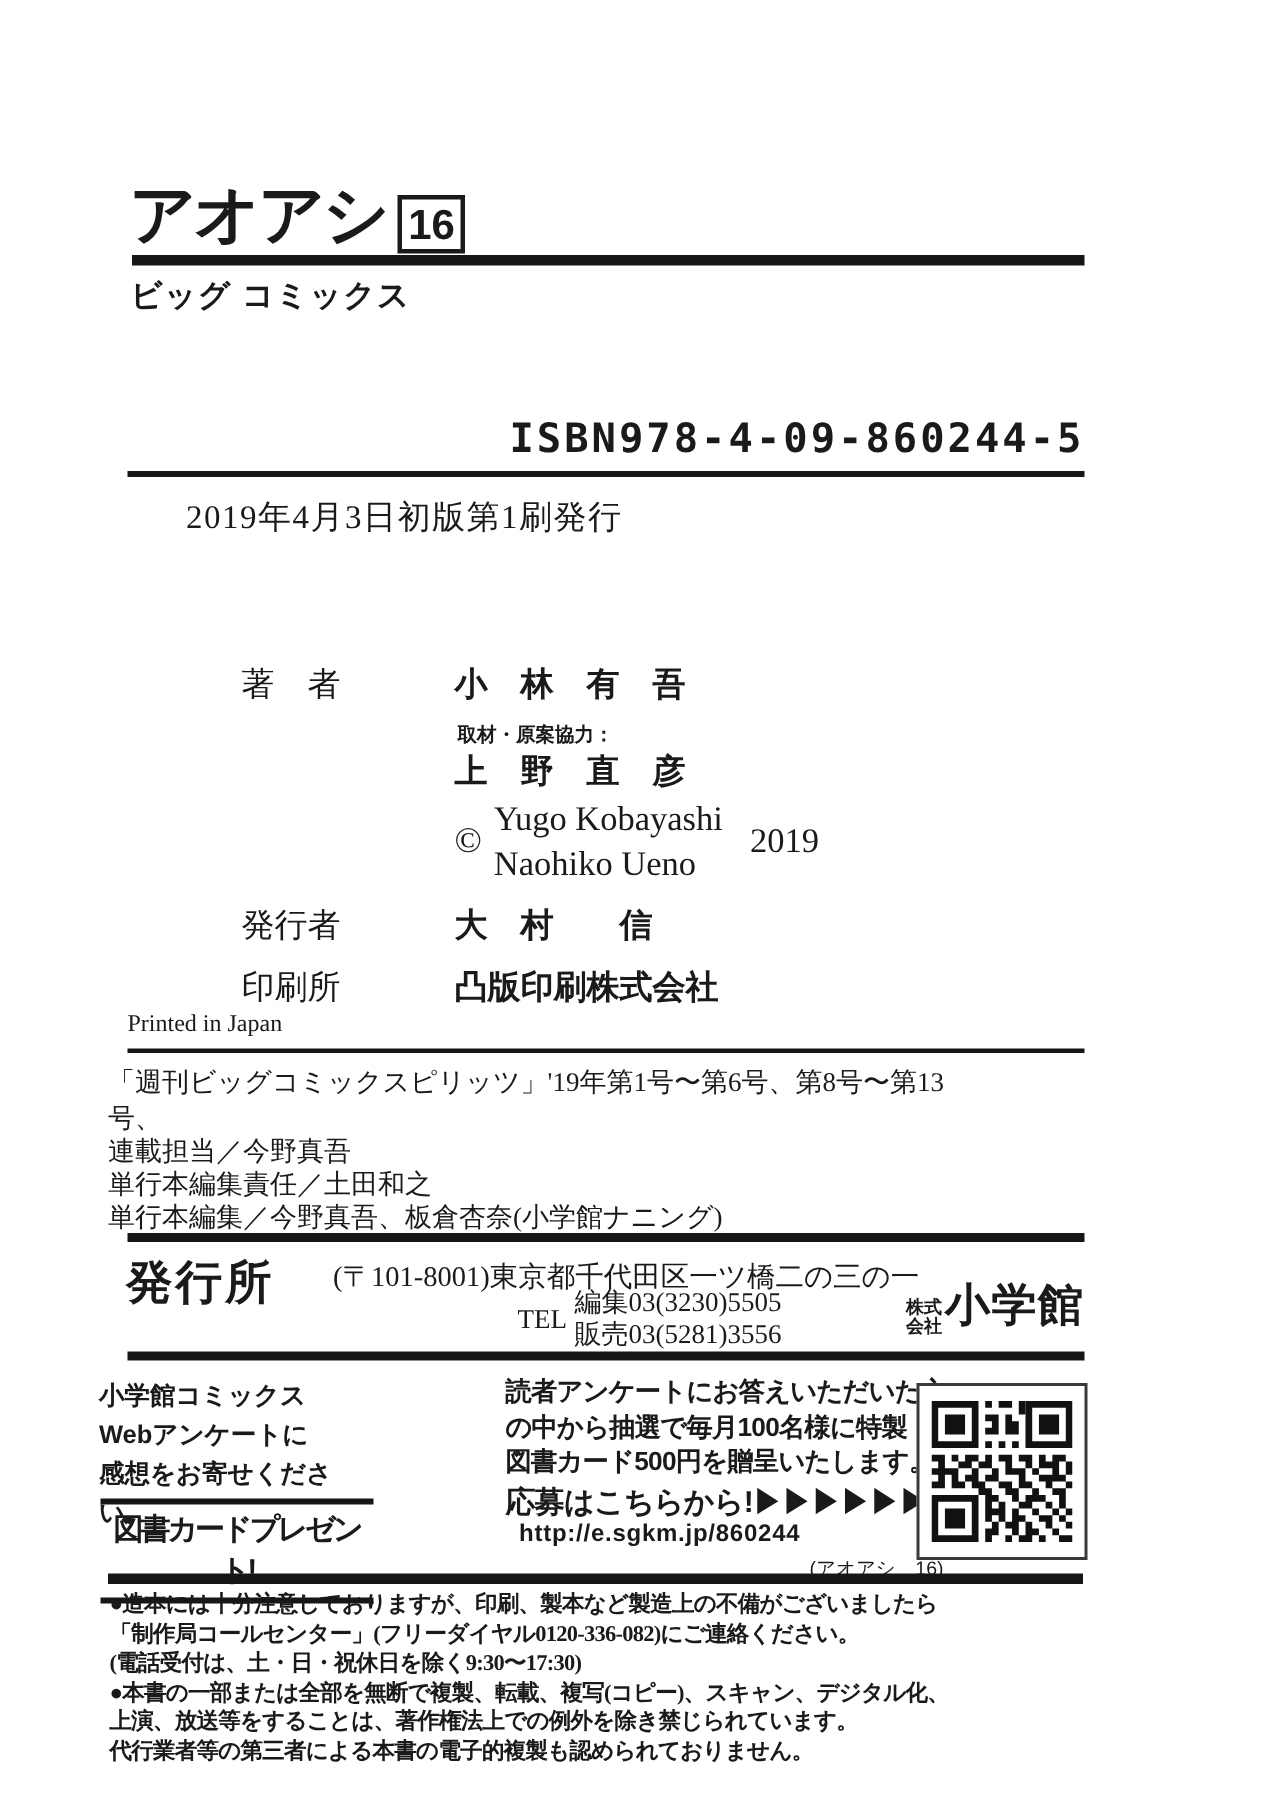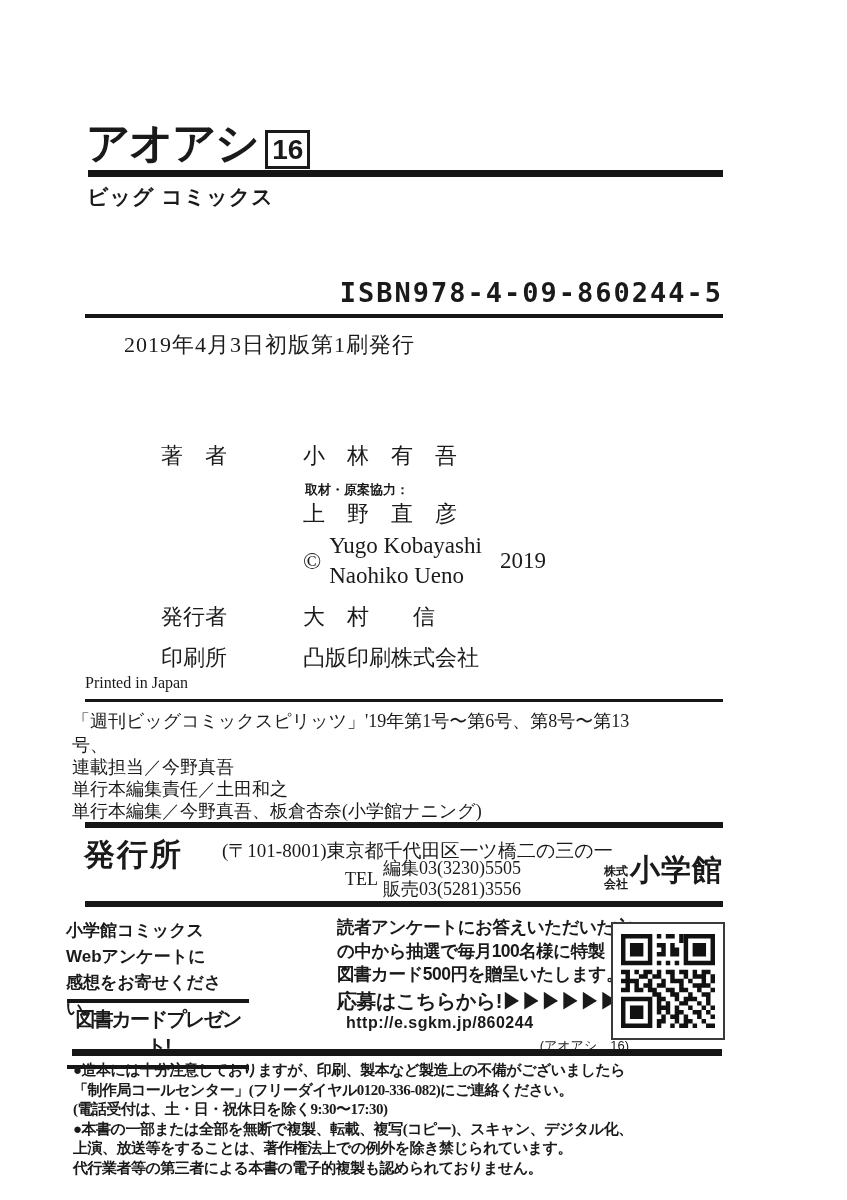--- a/index.html
+++ b/index.html
@@ -23,21 +23,21 @@
   }
   .imprint { left:87px; top:183px; font-size:21px; font-weight:bold; letter-spacing:1px; }
 
   
   .isbn { left:85px; top:277px; width:638px; text-align:right;
           font-size:27px; font-weight:bold; letter-spacing:2px; }
   .edition { left:124px; top:330px; font-size:22px; letter-spacing:1px; }
 
   
   .credit-label { position:absolute; left:138px; font-size:22px;margin-left:23px; }
-  .credit-value { position:absolute; left:303px; font-size:22px; }
+  .credit-value { position:absolute; left:303px; font-size:22px;font-weight:bold; }
   .coop-label { left:305px; top:481px; font-size:13px; font-weight:bold; }
   .copyright { left:303px; top:531px; display:flex; align-items:center; gap:8px; }
   .copyright .sym { font-size:24px; }
   .copyright .names { font-size:23px; line-height:30px; }
   .copyright .year { font-size:23px; margin-left:10px; }
   .printed-in { left:85px; top:674px; width:638px; font-size:16px; }
 
   
   .ser { position:absolute; left:72px; width:562px; font-size:18px; }
   .staff { position:absolute; left:72px; font-size:18px; }

